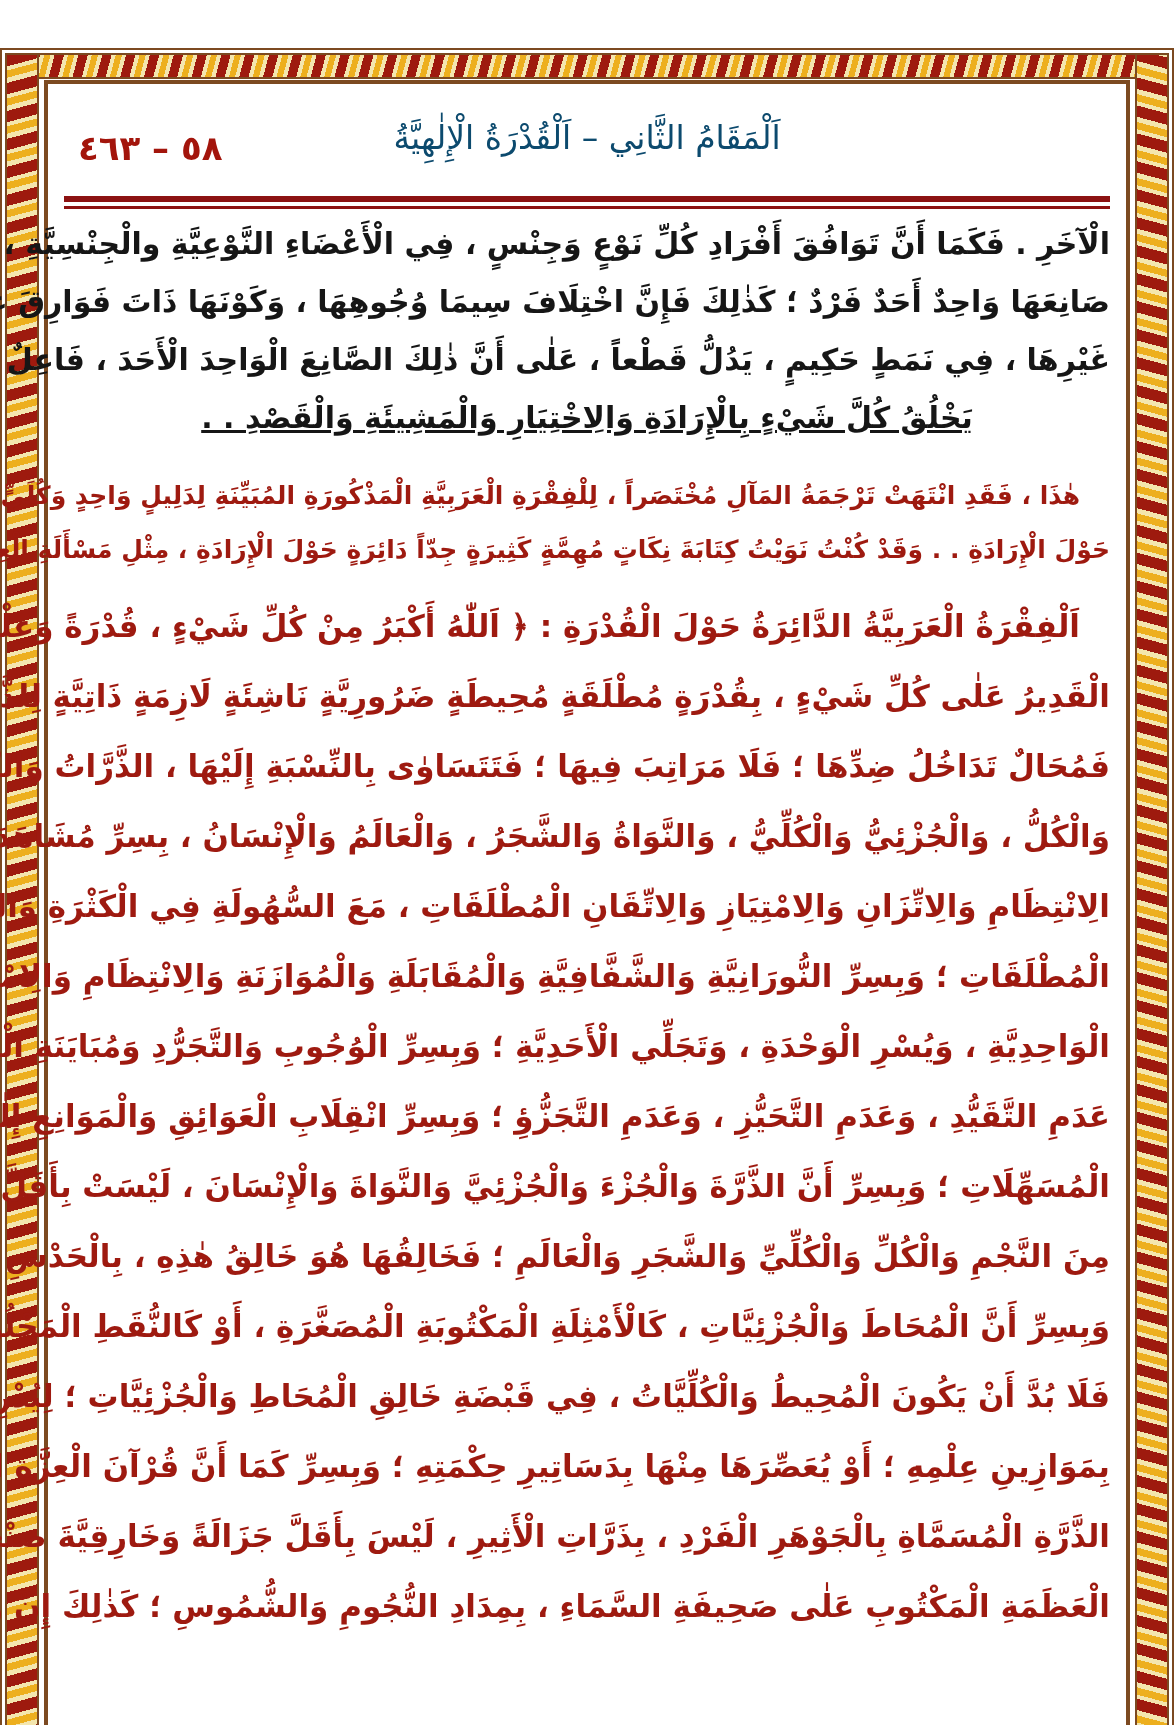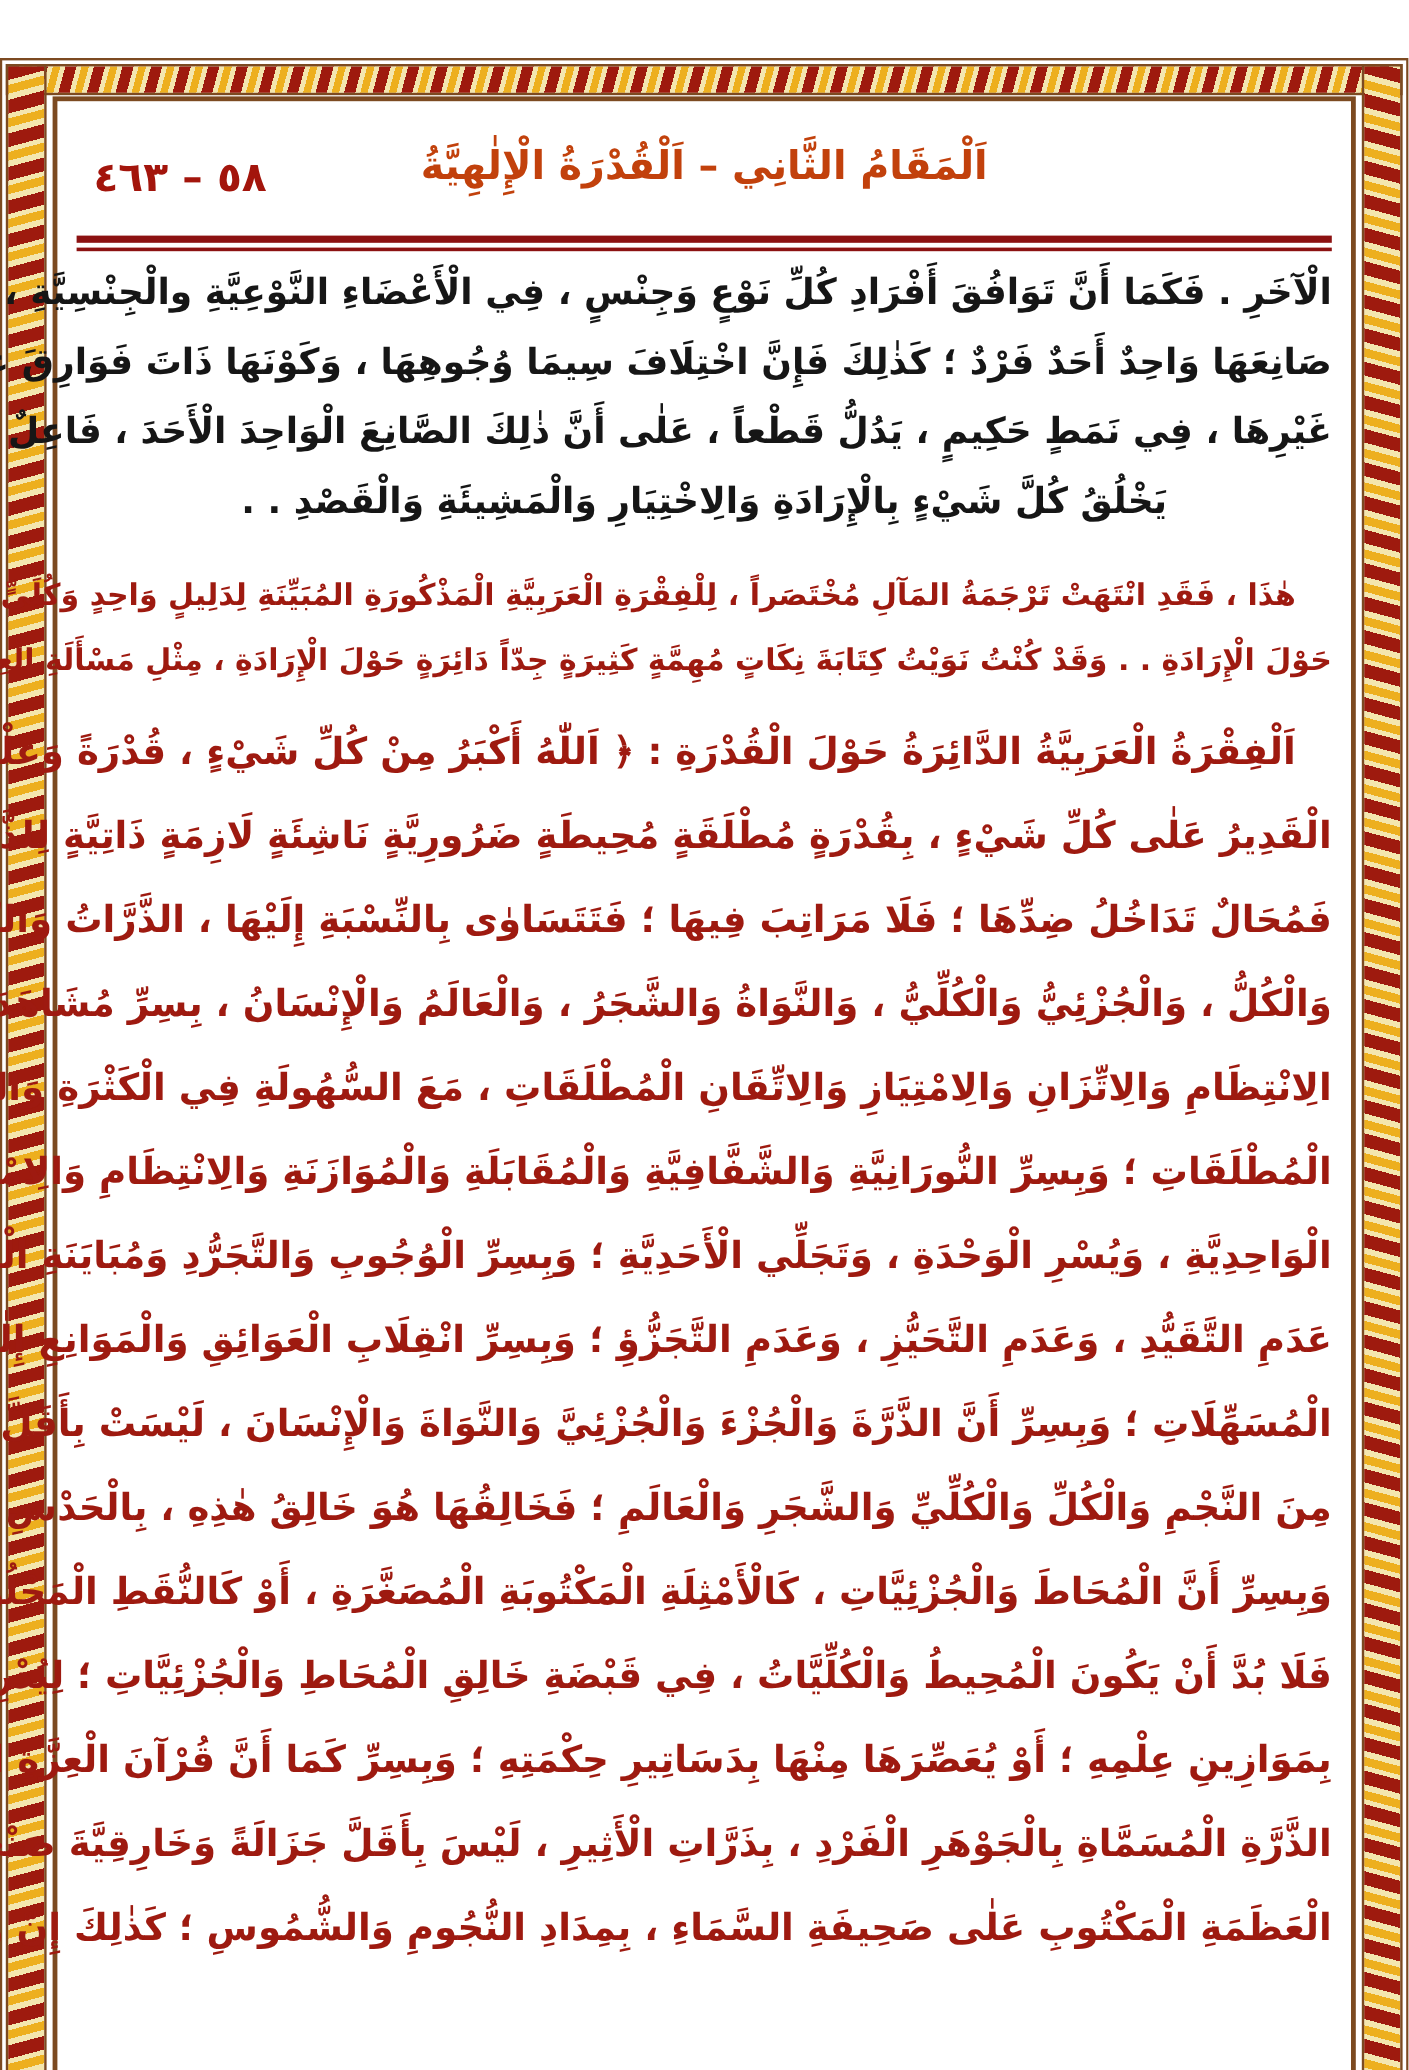--- a/index.html
+++ b/index.html
@@ -27,36 +27,36 @@
 
   
   .content{position:absolute;left:64px;right:64px;top:46px;bottom:42px;direction:rtl;}
   .header{position:relative;height:92px;}
   .page-num{
     position:absolute;left:14px;top:34px;
     color:#A3150C;font-weight:bold;font-size:34px;letter-spacing:2px;direction:rtl;
   }
   .doc-title{
     text-align:center;padding-top:24px;
-    color:#c2410c;font-weight:bold;font-size:33px;
+    color:#0c4a6e;font-weight:normal;font-size:33px;
   }
   .double-rule{
     height:4px;margin-top:10px;
     border-top:6px solid #8C1212;border-bottom:3px solid #8C1212;
   }
 
   .body-text{margin-top:6px;}
   .para{direction:rtl;}
   .line{
     direction:rtl;
     text-align:justify;text-align-last:justify;
     font-weight:bold;
     white-space:nowrap;
   }
-  .line.center{text-align:left;text-align-last:center;}
+  .line.center{text-align:left;text-align-last:center;text-decoration:underline;}
   .line.indent{padding-right:30px;}
   .p-black .line{color:#161616;font-size:30px;line-height:58px;}
   .p-rsmall .line{color:#9E1A10;font-size:25px;line-height:54px;}
   .p-rbig .line{color:#9E1A10;font-size:31px;line-height:70px;}
   .p-rsmall{margin-top:22px;}
   .p-rbig{margin-top:14px;}
 </style>
 </head>
 <body>
 

